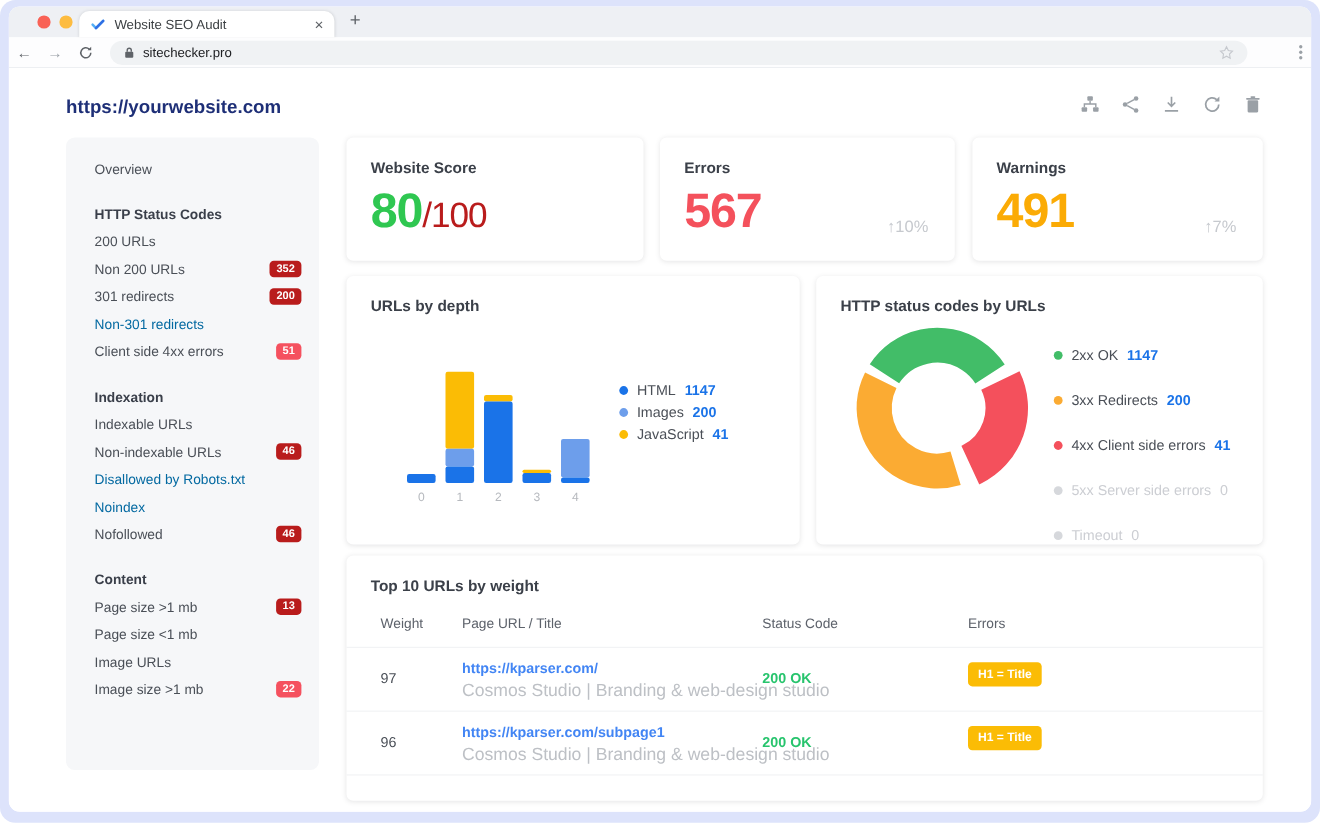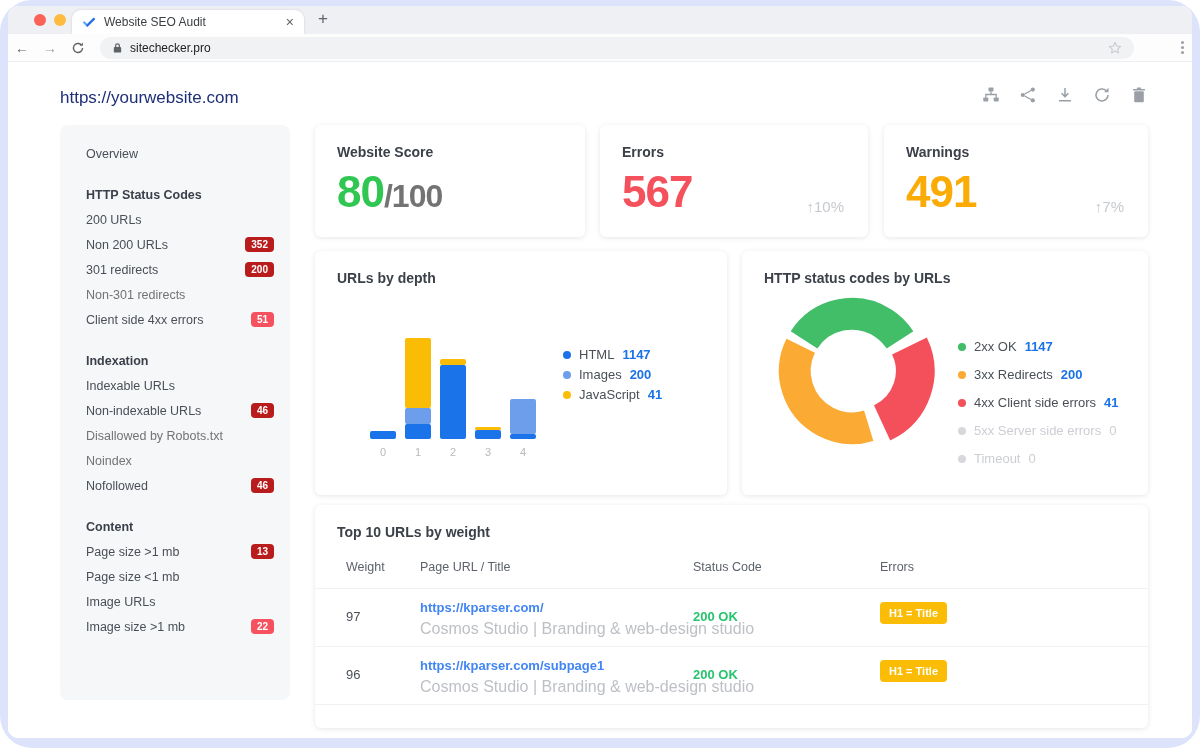--- a/index.html
+++ b/index.html
@@ -1,17 +1,17 @@
 <!DOCTYPE html>
 <html><head>
 <meta charset="utf-8">
 <style>
   * { margin:0; padding:0; box-sizing:border-box; }
   html,body { width:1200px; height:748px; font-family:"Liberation Sans", sans-serif; background:#fff; }
-  .frame { position:absolute; inset:0; background:#dde3fb; border-radius:32px; }
+  .frame { position:absolute; inset:0; background:#dde3fb; border-radius:14px; }
   .window { position:absolute; left:8px; right:8px; top:6px; bottom:10px; background:#fff; border-radius:10px; overflow:hidden; }
 
   
   .tabstrip { position:relative; height:28px; background:#eef0f4; }
   .traffic { position:absolute; top:8px; left:26px; display:flex; gap:8px; }
   .traffic span { width:12px; height:12px; border-radius:50%; display:block; }
   .tl-red{background:#f96256;} .tl-yellow{background:#fdbc40;} .tl-green{background:#33c748;}
   .tab { position:absolute; left:64px; top:4px; width:232px; height:24px; background:#fff; border-radius:9px 9px 0 0;
          display:flex; align-items:center; padding:0 10px; gap:8px; box-shadow:0 0 3px rgba(0,0,0,.12); }
   .tab-title { font-size:12px; color:#3c4043; flex:1; white-space:nowrap; overflow:hidden; }
@@ -22,39 +22,39 @@
   .nav-ic.dim { color:#9aa0a6; }
   .urlbar { position:absolute; left:92px; right:58px; top:3px; height:22px; background:#f0f2f4; border-radius:12px;
             display:flex; align-items:center; padding:0 12px; gap:7px; }
   .url-text { font-size:12px; color:#202124; }
   .url-star { margin-left:auto; }
   .menu-dots { position:absolute; right:8px; top:7px; display:flex; flex-direction:column; gap:2px; }
   .menu-dots i { width:3px; height:3px; border-radius:50%; background:#9aa0a6; display:block; }
 
   
   .content { position:relative; height:676px; background:#fff; }
-  .site-title { position:absolute; left:52px; top:26px; font-size:17px; font-weight:400; color:#1e2f77; }
+  .site-title { position:absolute; left:52px; top:26px; font-size:17px; font-weight:700; color:#1e2f77; }
   .actions { position:absolute; right:44px; top:24px; display:flex; gap:19px; }
   .actions svg { display:block; }
 
   .sidebar { position:absolute; left:52px; top:63px; width:230px; height:575px; background:#f6f7f9; border-radius:8px; padding:16px 16px 0 26px; }
   .sb-gap { height:16px; }
   .sb-item { display:flex; align-items:center; height:25px; font-size:12.5px; color:#4a4f57; cursor:pointer; }
   .sb-item.hdr { font-weight:700; color:#3a3f4a; cursor:default; }
-  .sb-item.muted { color:#737373; }
+  .sb-item.muted { color:#0369a1; }
   .sb-badge { margin-left:auto; font-size:10px; font-weight:700; color:#fff; border-radius:4px; padding:2px 6px; min-width:22px; text-align:center; }
   .sb-badge.orange { background:#b91c1c; }
   .sb-badge.red { background:#f5515f; }
 
   .card { position:absolute; background:#fff; border-radius:6px; box-shadow:0 1px 5px rgba(60,64,67,.13); }
   .card-title { position:absolute; left:22px; top:19px; font-size:14px; font-weight:600; color:#3b4049; }
 
   .stat-card { top:63px; height:112px; }
   .stat-val { position:absolute; left:22px; top:42px; font-size:44px; font-weight:700; letter-spacing:-1px; }
-  .stat-suffix { font-size:32px; font-weight:700; color:#737373;text-align:center; }
+  .stat-suffix { font-size:32px; font-weight:400; color:#b91c1c;text-align:center; }
   .stat-trend { position:absolute; right:24px; bottom:22px; font-size:15px; color:#c6c9ce;margin-top:24px; }
   .v-green { color:#2fc751; } .v-red { color:#f4515c; } .v-orange { color:#fbab05; }
 
   .chart-card { top:189px; height:244px; }
   .bar-plot { position:absolute; left:55px; bottom:36px; display:flex; align-items:flex-end; gap:9px; }
   .bar-col { width:26px; display:flex; flex-direction:column; align-items:center; }
   .bar-stack { display:flex; flex-direction:column-reverse; width:26px; }
   .bar-seg { border-radius:2px; }
   .bar-label { margin-top:7px; font-size:11px; color:#b6b9be; height:13px; }
   .legend { position:absolute; display:flex; flex-direction:column; }
@@ -294,21 +294,21 @@
         </div>
       </div>
 
       <div class="card chart-card" style="left:734px;width:406px;">
         <div class="card-title">HTTP status codes by URLs</div>
         <svg width="172" height="172" viewBox="0 0 200 200" style="position:absolute;left:24px;top:34px;">
           <circle cx="100" cy="100" r="66.5" fill="none" stroke-width="37" stroke-dasharray="132.3 285.6" transform="rotate(-147 100 100)" style="stroke: rgb(66, 189, 104);"></circle>
           <circle cx="107" cy="100" r="66.5" fill="none" stroke-width="45" stroke-dasharray="105.6 312.3" transform="rotate(-26 107 100)" style="stroke: rgb(244, 80, 92);"></circle>
           <circle cx="100" cy="100" r="66.5" fill="none" stroke-width="37" stroke-dasharray="154.4 263.5" transform="rotate(73 100 100)" style="stroke: rgb(251, 171, 51);"></circle>
         </svg>
-        <div class="legend" style="left:216px;top:88px;gap:13px;">
+        <div class="legend" style="left:216px;top:64px;gap:26px;">
           <div class="lg-item">
             <span class="lg-dot" style="background: rgb(66, 189, 104);"></span>
             <span>2xx OK</span>
             <span class="lg-val">1147</span>
           </div>
           <div class="lg-item">
             <span class="lg-dot" style="background: rgb(251, 171, 51);"></span>
             <span>3xx Redirects</span>
             <span class="lg-val">200</span>
           </div>

